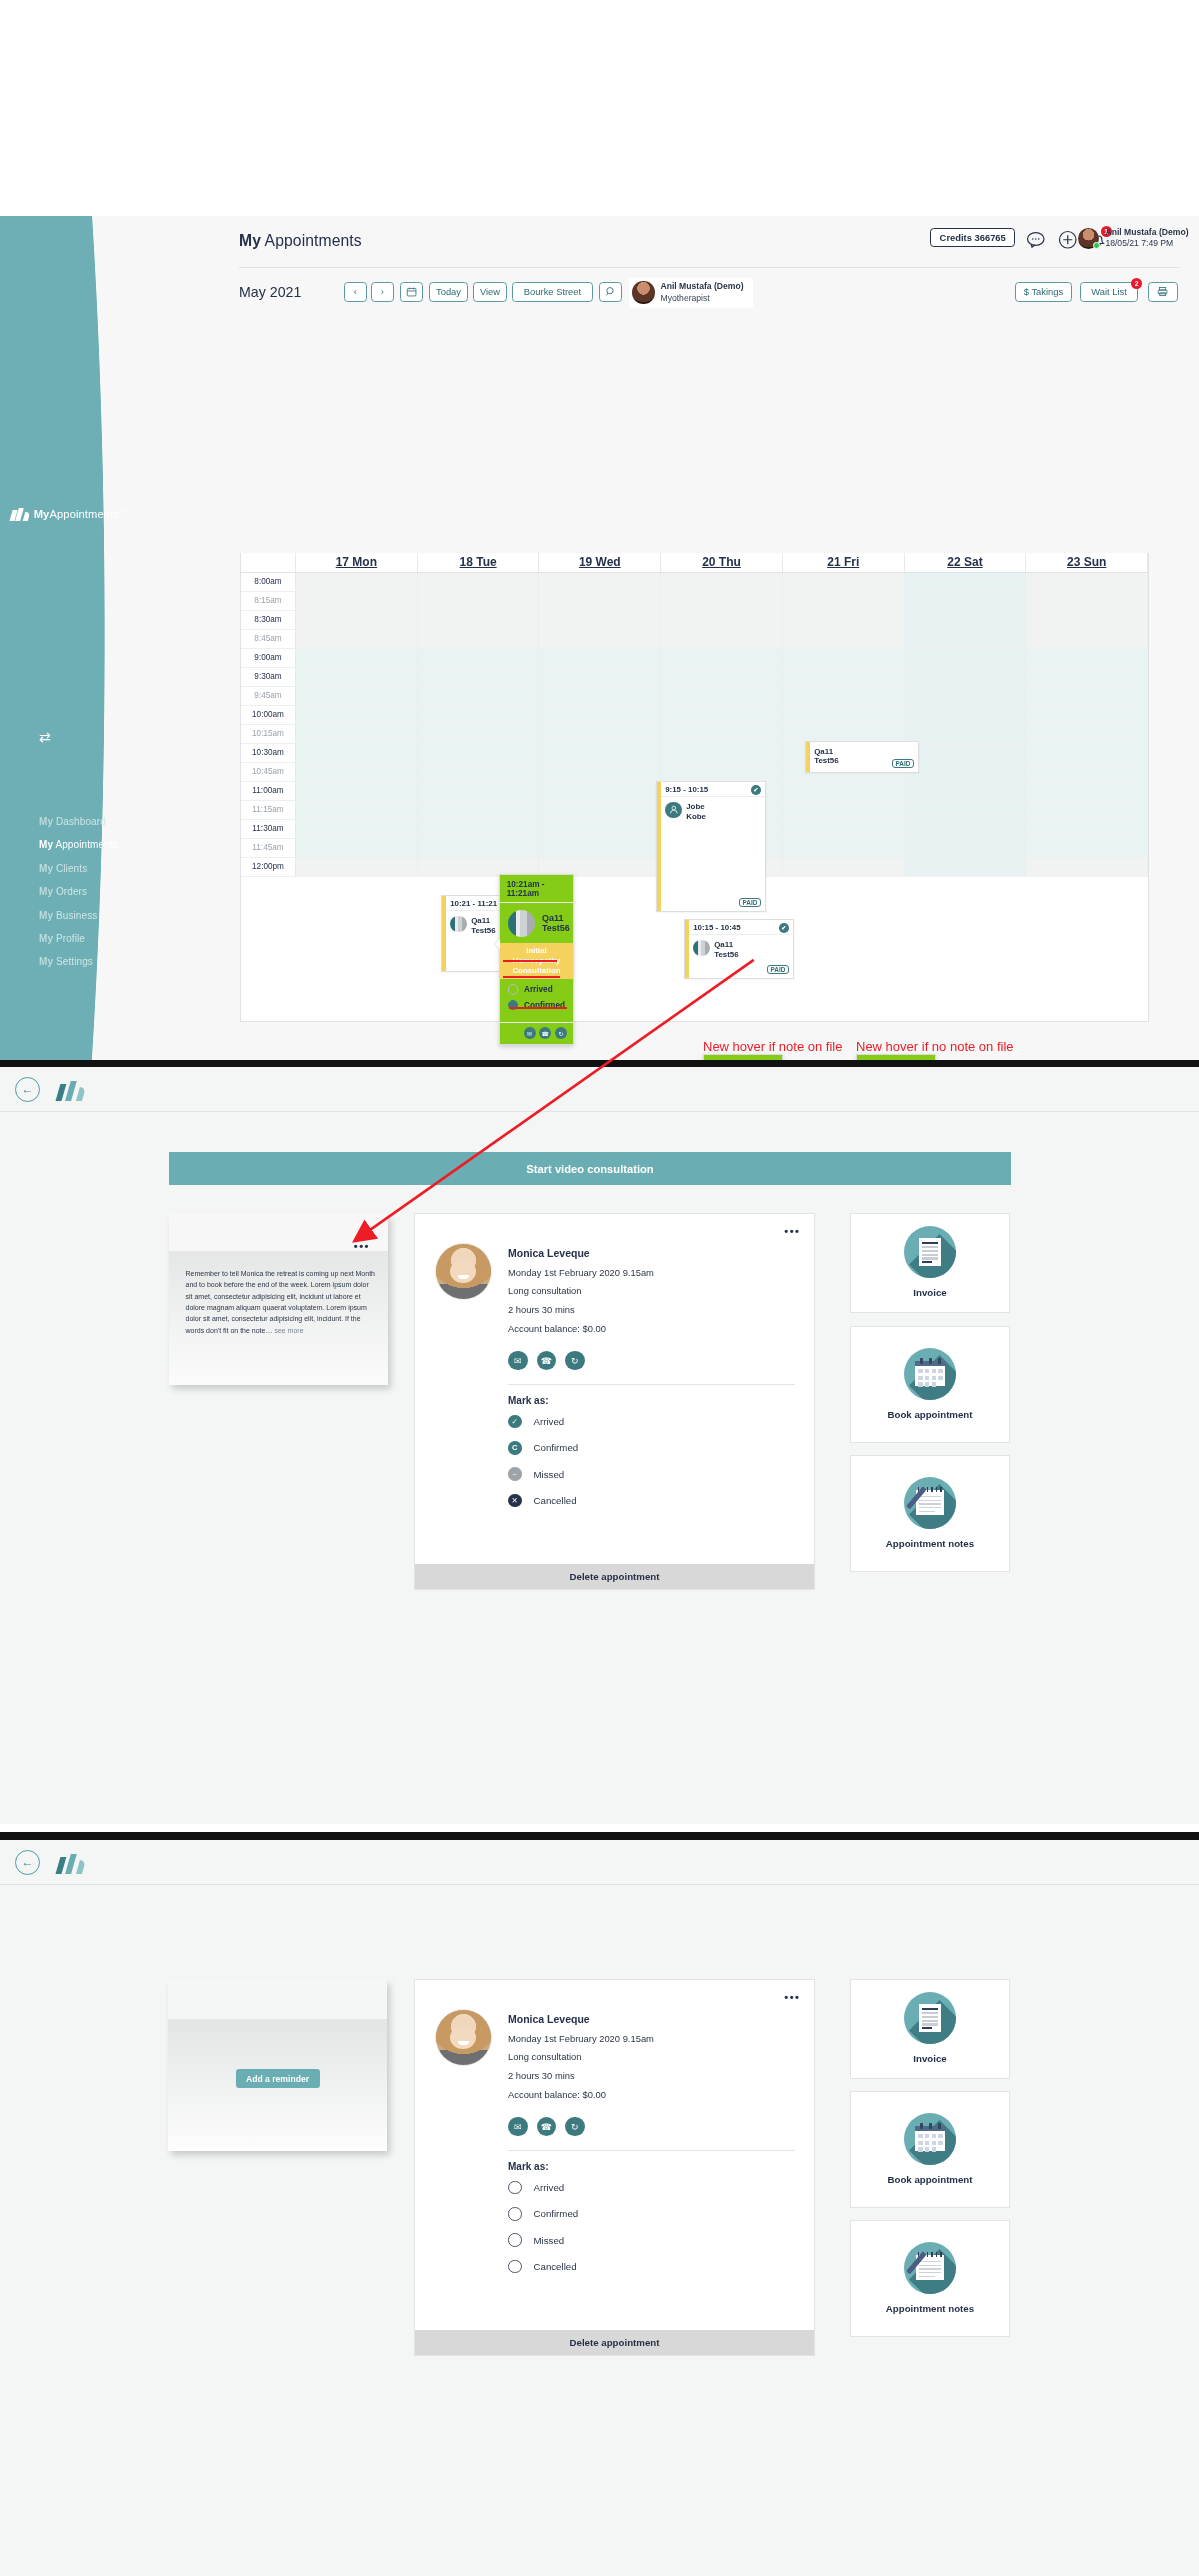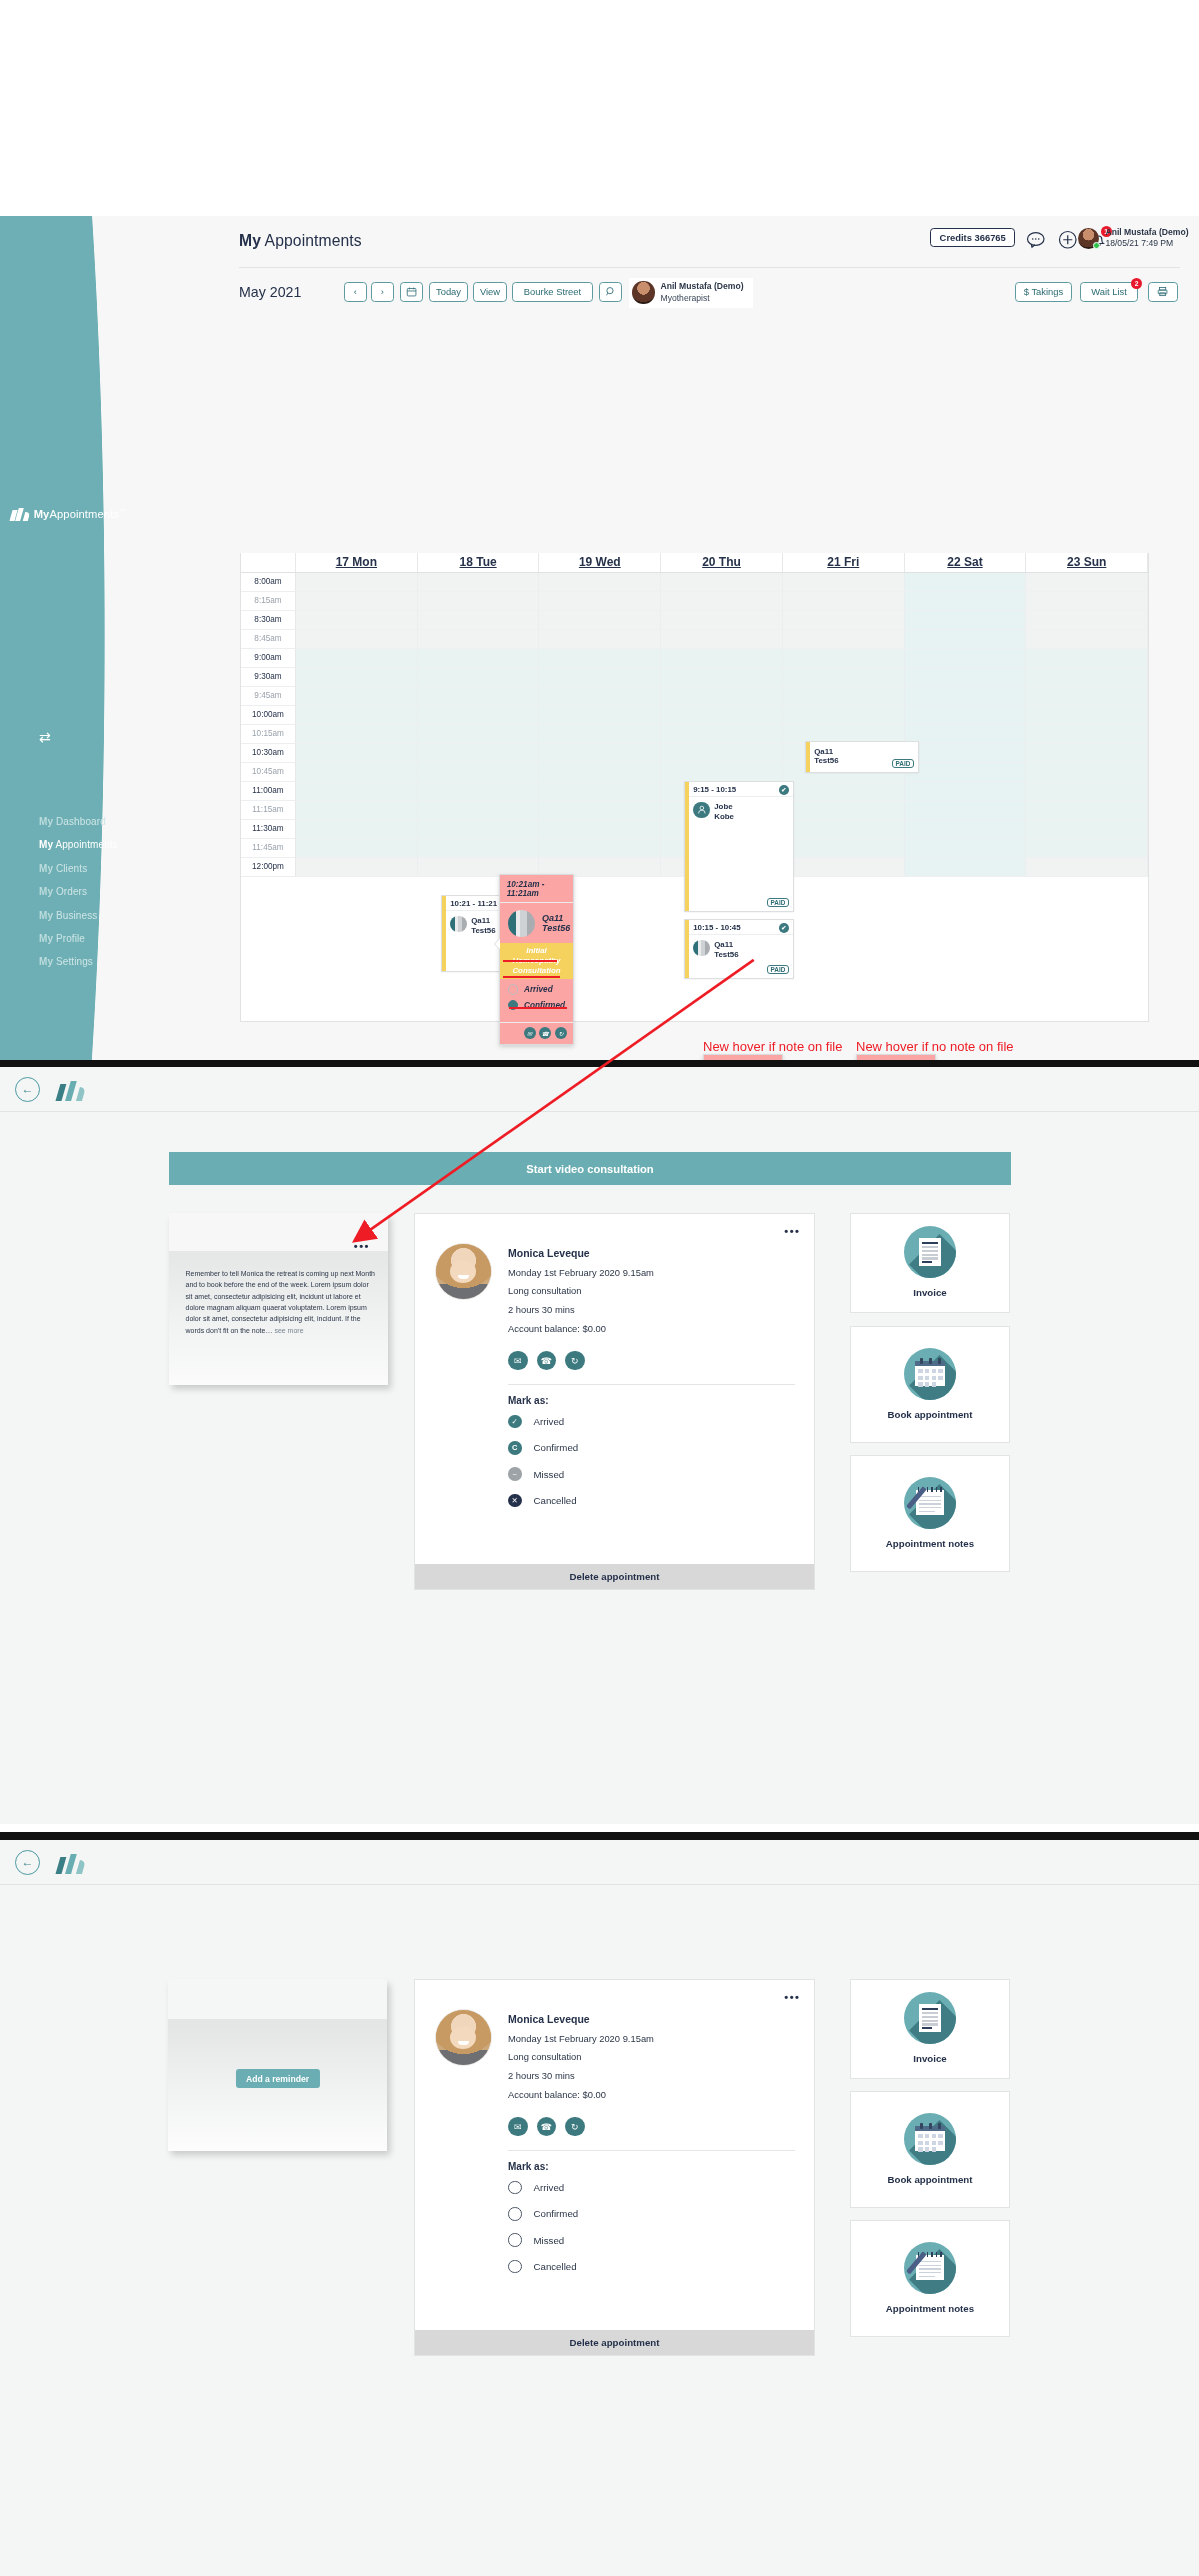--- a/index.html
+++ b/index.html
@@ -124,21 +124,21 @@
   .ev-av.person { background:#3d7a80; display:flex; align-items:center; justify-content:center; }
   .ev-av.person svg { width:9.7px; height:9.7px; }
   .ev-name { font-size:7.9px; font-weight:bold; color:#25314a; line-height:1.25; }
   .chk { width:9.7px; height:9.7px; border-radius:50%; background:#3d7a80; color:#fff; font-size:6px;
          display:inline-flex; align-items:center; justify-content:center; }
   .chk.c { font-weight:bold; font-size:6.7px; }
   .paid { border:0.7px solid #3d7a80; border-radius:3px; color:#2c6b72; font-size:6.4px; font-weight:bold;
           padding:0px 3px; display:inline-block; }
 
   
-  .pop { position:absolute; background:#fca5a5; border:0.7px solid #d9dbdd; box-shadow:0 1.5px 4.5px rgba(0,0,0,.16); z-index:20;font-style:italic;}
+  .pop { position:absolute; background:#84cc16; border:0.7px solid #d9dbdd; box-shadow:0 1.5px 4.5px rgba(0,0,0,.16); z-index:20;}
   .pop-time { padding:4.5px 6.7px; font-size:8.2px; font-weight:bold; color:#25314a; border-bottom:0.7px solid #e9ebed;}
   .pop-client { display:flex; align-items:center; gap:7.5px; padding:6.7px 7.5px; }
   .pop-av { width:27px; height:27px; border-radius:50%; flex:0 0 27px;
             background:linear-gradient(90deg,#2d7078 0 30%, #e9ebec 30% 46%, #cfd2d4 46% 70%, #a9adb1 70% 100%); }
   .pop-name { font-size:9px; font-weight:bold; color:#25314a; }
   .pop-type { background:#f5d15e; color:#fff; font-size:7.9px; font-weight:bold; text-align:center; padding:3px 4.5px; line-height:1.25;}
   .pop-status { padding:5.2px 7.5px 6px 7.5px; }
   .pop-status .row { display:flex; align-items:center; gap:6px; margin-bottom:5.2px; font-size:8.2px; font-weight:bold; color:#25314a;}
   .ring { width:10.5px; height:10.5px; border-radius:50%; border:1.2px solid #3d7a80; }
   .ring.hollow { border-color:#b9bdc1; }
@@ -594,21 +594,21 @@
           <div class="ev-name">Qa11<br>Test56</div>
         </div>
       </div>
       <div class="ev" style="left: 805px; top: 525px; width: 114px; height: 31.5px;">
         <div class="ev-bar"></div>
         <div class="ev-body">
           <div class="ev-name">Qa11<br>Test56</div>
         </div>
         <div style="position: absolute; right: 3.7px; bottom: 3px;"><span class="paid">PAID</span></div>
       </div>
-      <div class="ev" style="left: 684px; top: 565px; width: 110px; height: 131px;">
+      <div class="ev" style="left: 656px; top: 565px; width: 110px; height: 131px;">
         <div class="ev-bar"></div>
         <div class="ev-head">
           <span>9:15 - 10:15</span>
           <span style="display: flex; gap: 2.2px;">
             <span class="chk">✔</span>
           </span>
         </div>
         <div class="ev-body">
           <div class="ev-av person">
             <svg viewBox="0 0 16 16">

